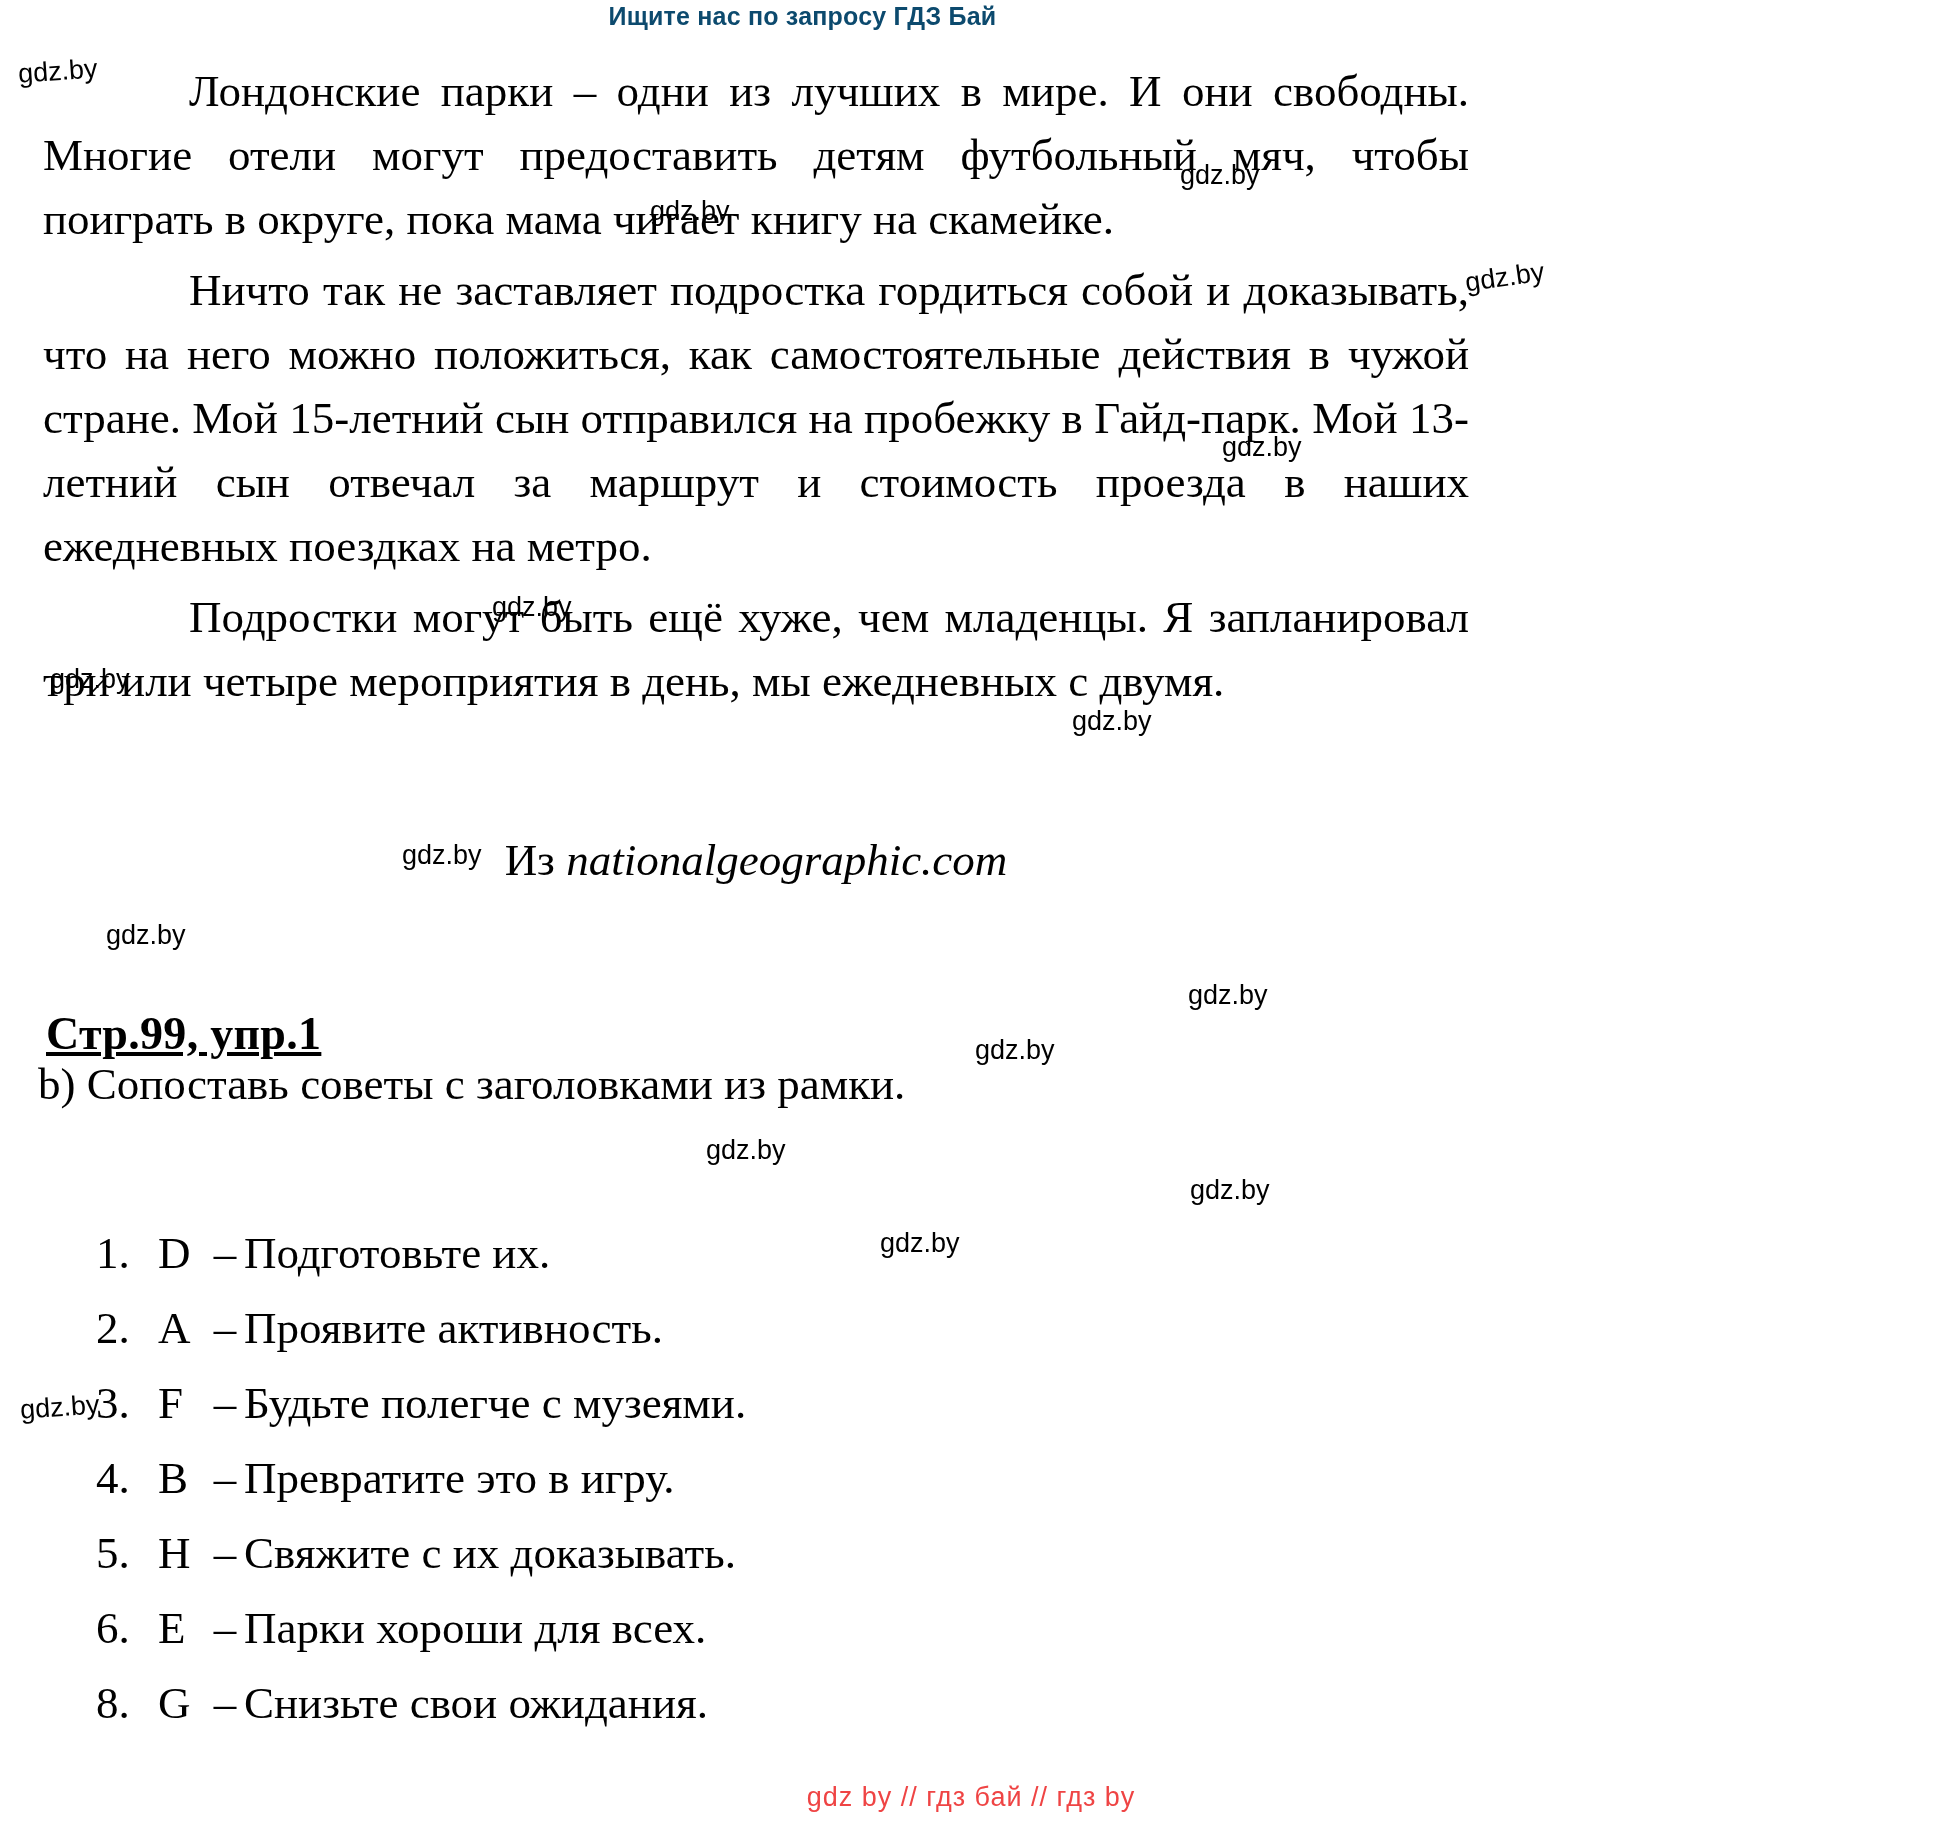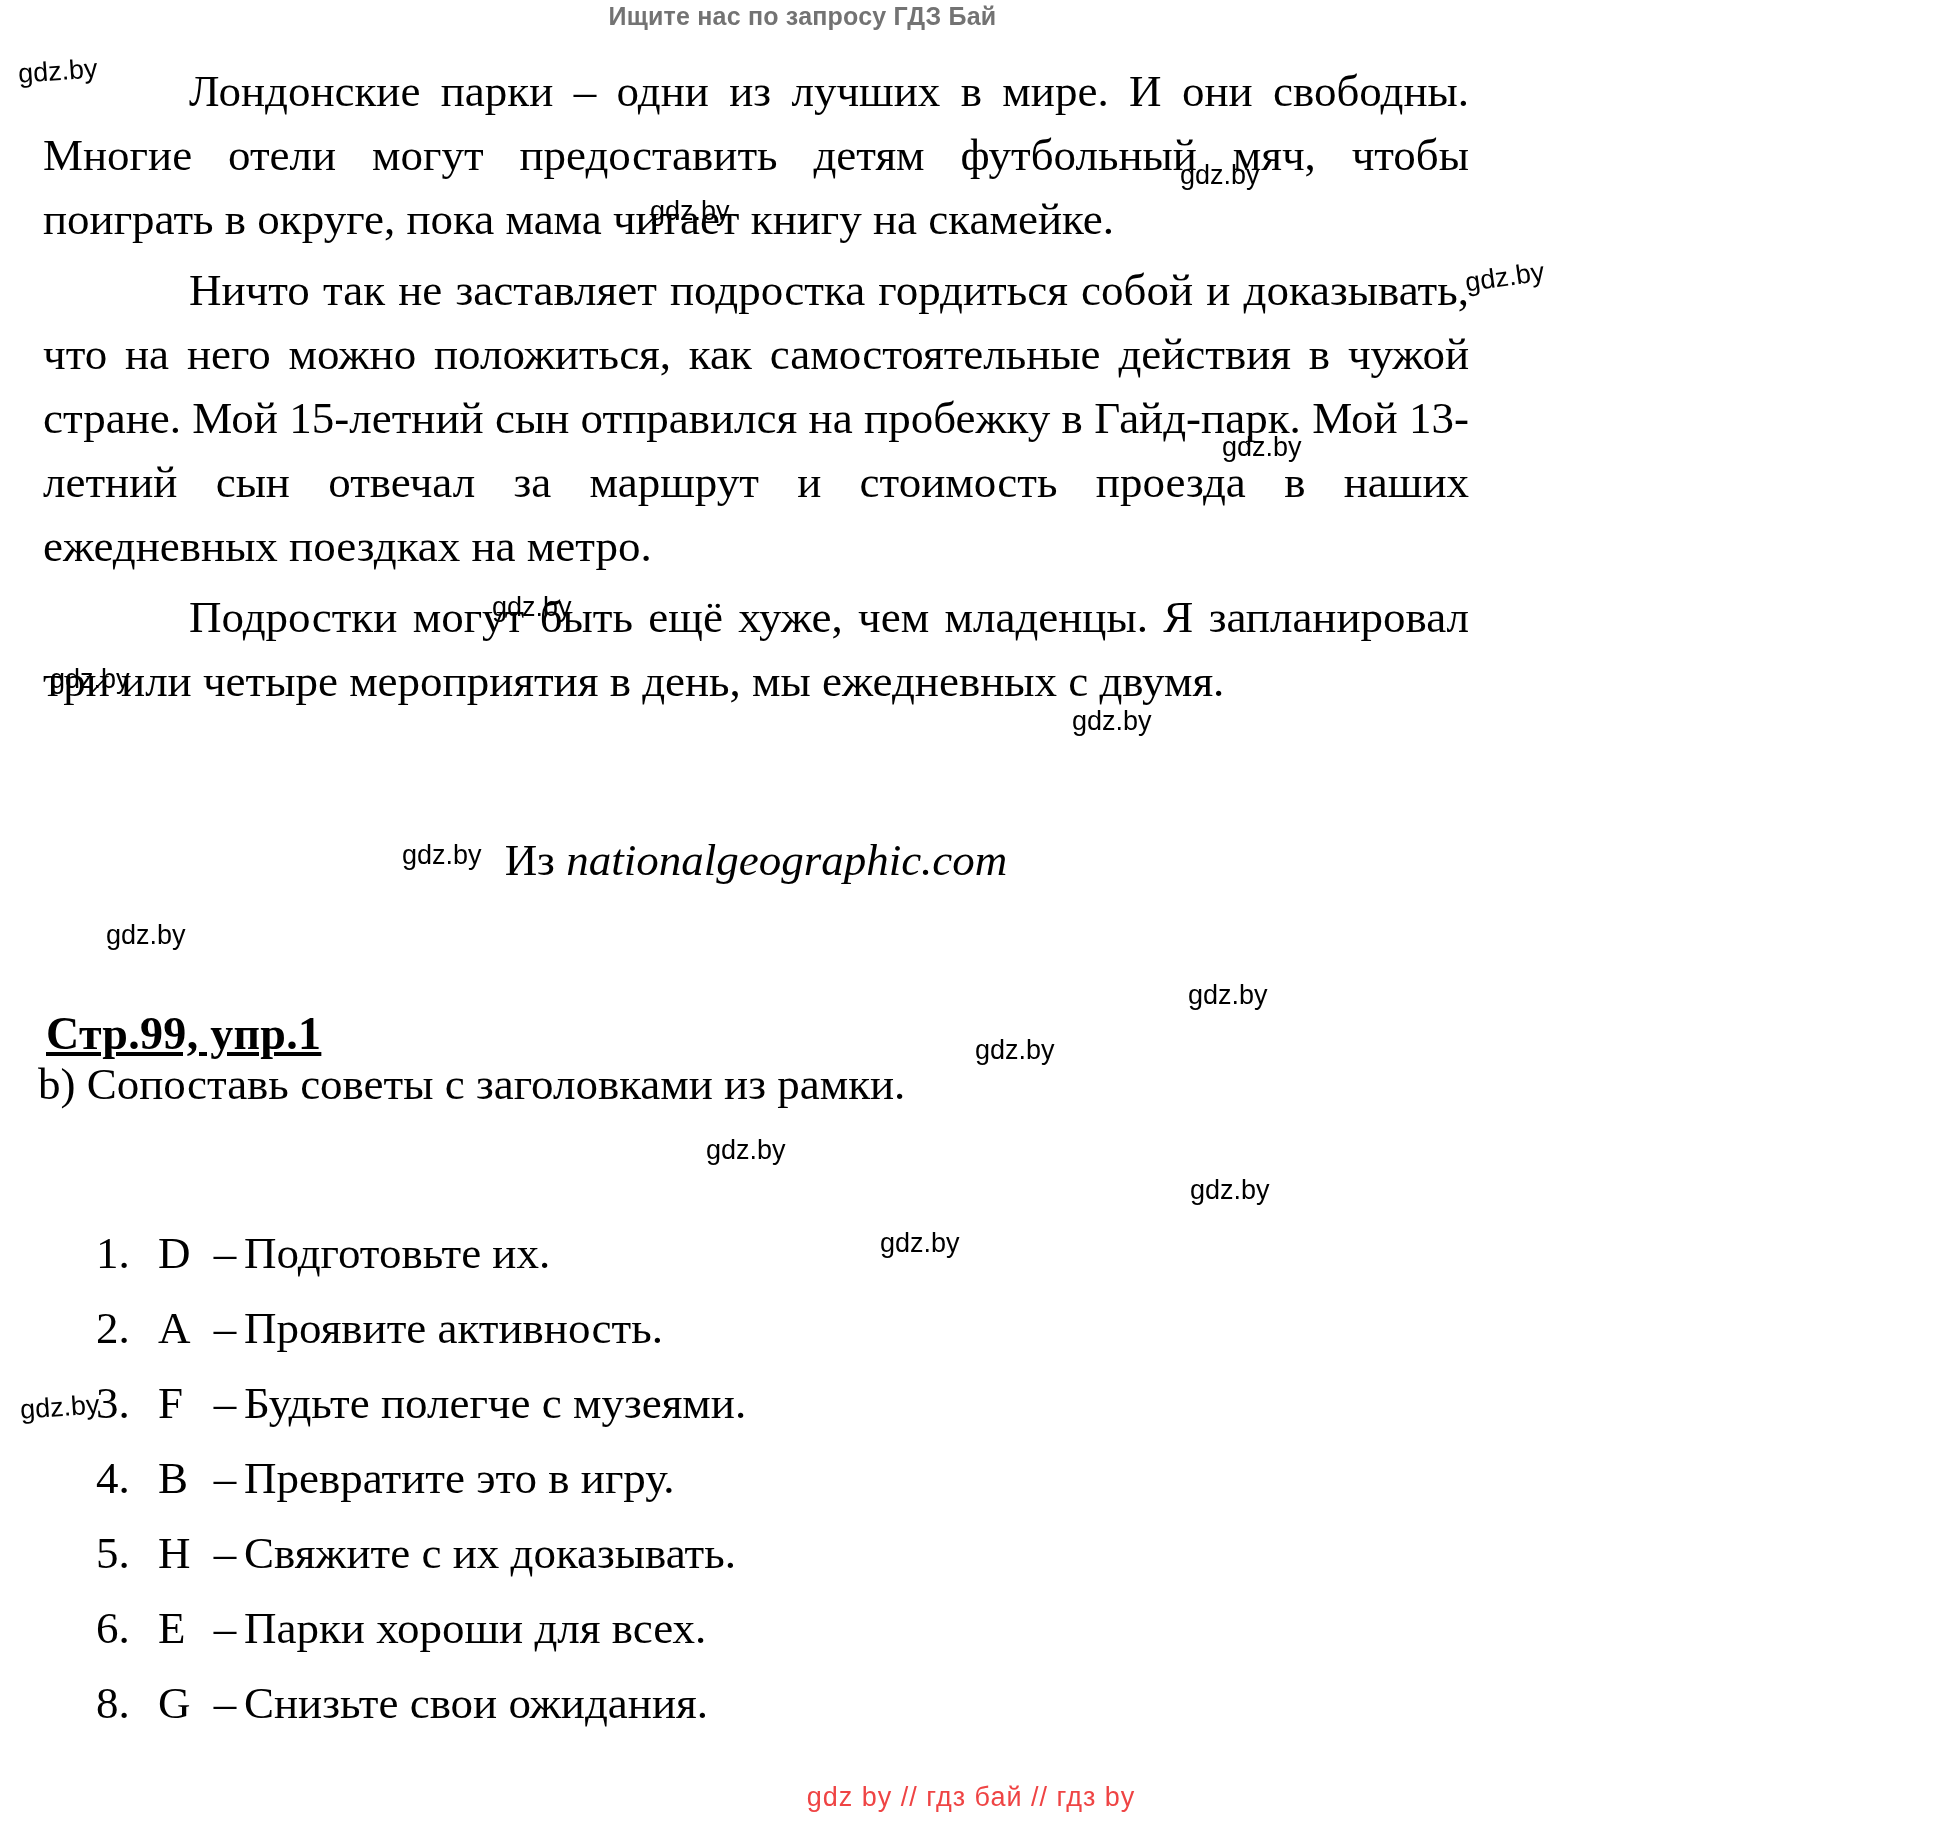--- a/index.html
+++ b/index.html
@@ -21,21 +21,21 @@
   
   .promo-header {
     position: absolute;
     top: 2px;
     left: 0;
     width: 1605px;
     text-align: center;
     font-family: "Liberation Sans", "DejaVu Sans", sans-serif;
     font-weight: bold;
     font-size: 25px;
-    color: #737373;
+    color: #0c4a6e;
     letter-spacing: 0.2px;
   }
 
   
   .article {
     position: absolute;
     left: 36px;
     top: 52px;
     width: 1440px;
     font-size: 45px;

